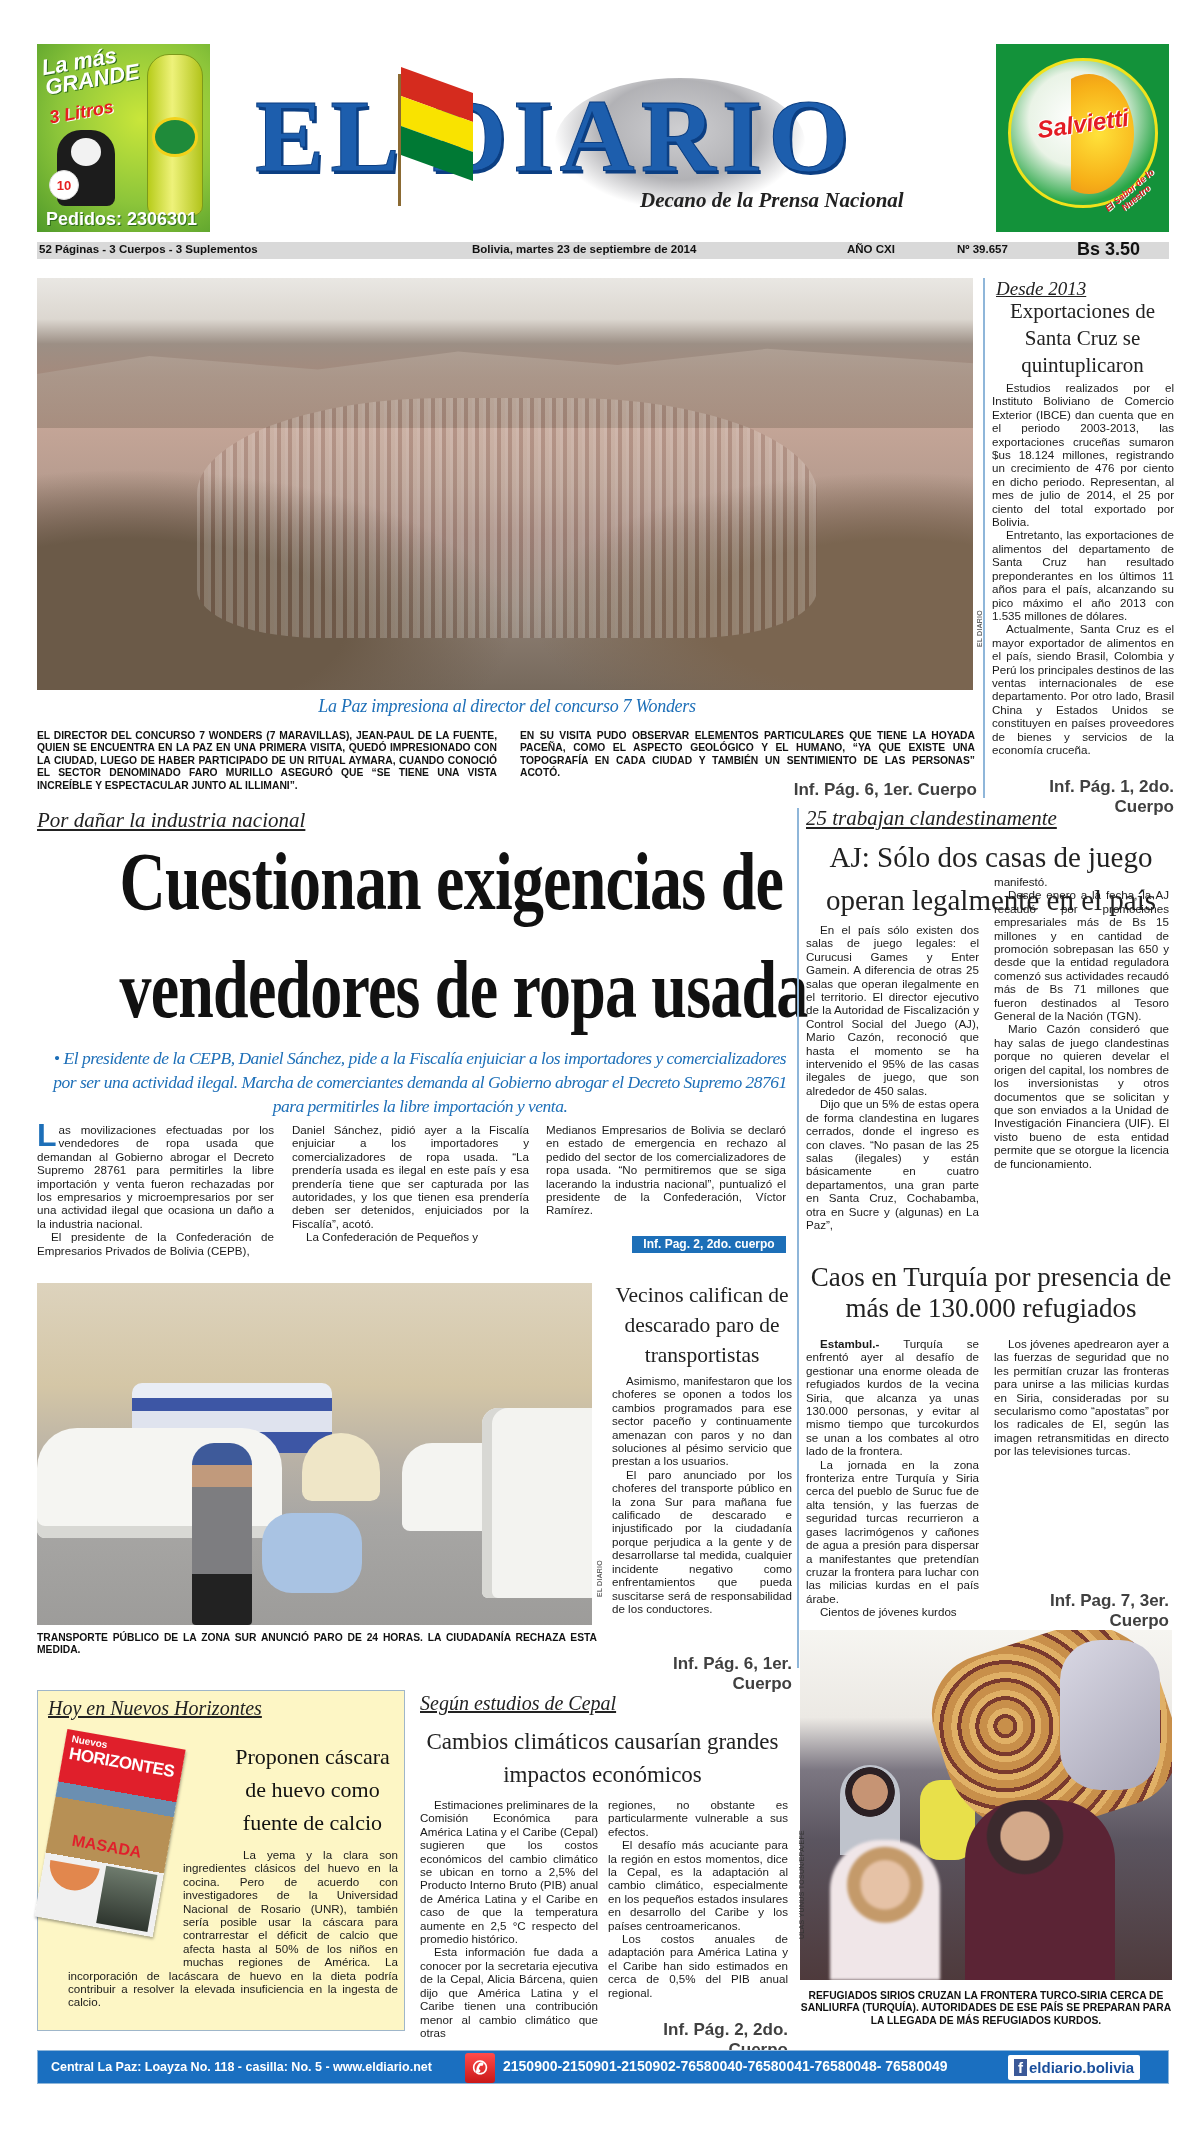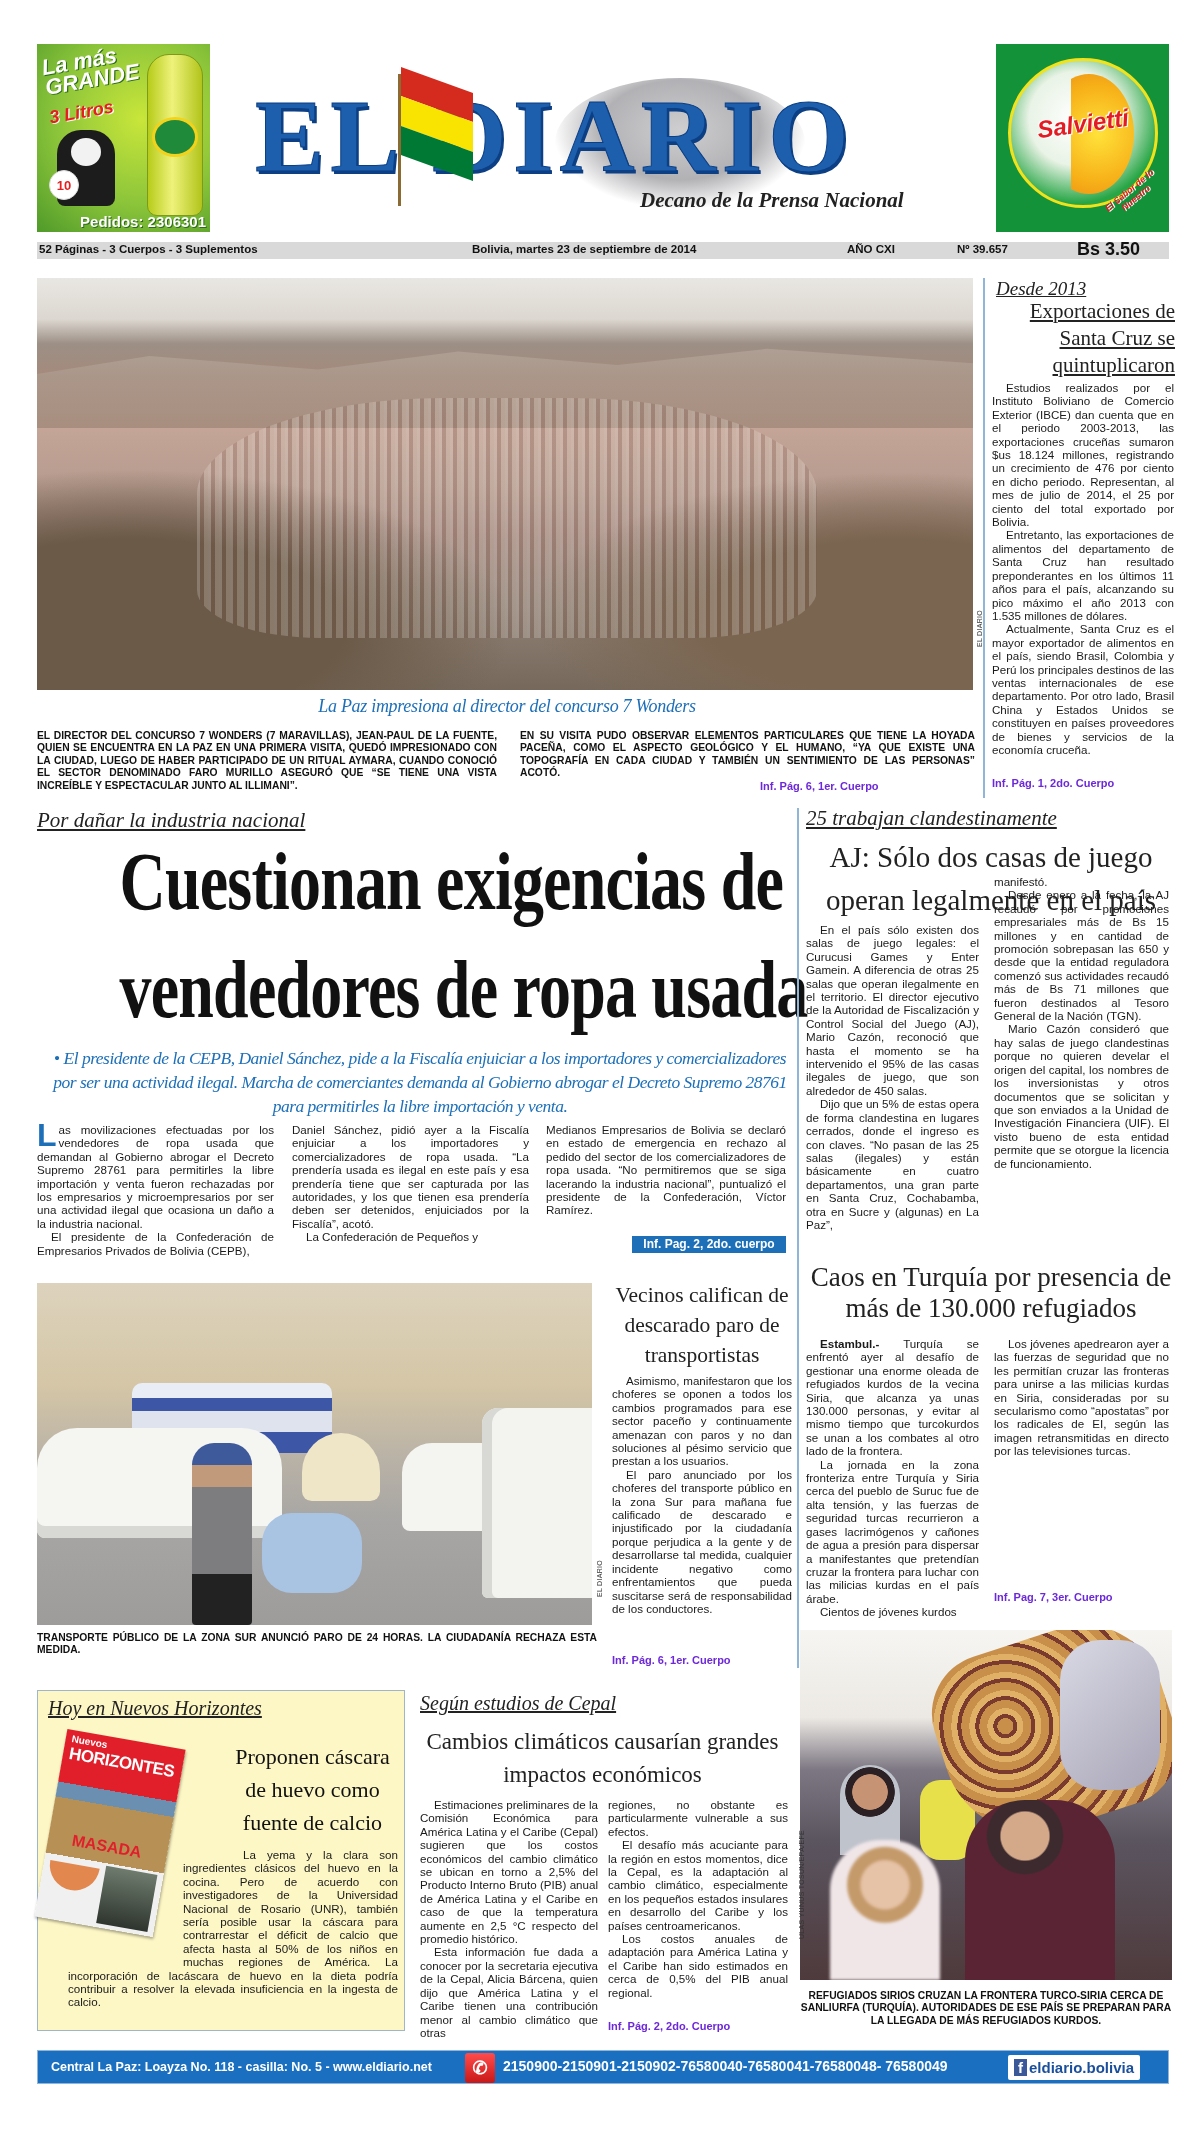--- a/index.html
+++ b/index.html
@@ -3,35 +3,35 @@
 <meta charset="utf-8">
 <style>
   * { box-sizing: border-box; margin: 0; padding: 0; }
   html, body { width: 1200px; height: 2131px; background: #ffffff; overflow: hidden; }
   body { position: relative; font-family: "Liberation Sans", sans-serif; color: #111; }
   .abs { position: absolute; }
   .serif { font-family: "Liberation Serif", "DejaVu Serif", serif; }
   .body-text { font-family: "Liberation Sans", sans-serif; font-size: 11.6px; line-height: 13.4px; text-align: justify; color: #1a1a1a; }
   .body-text p { text-indent: 14px; }
   .kicker { font-family: "Liberation Serif", serif; font-style: italic; text-decoration: underline; color: #222; }
-  .ref { font-family: "Liberation Sans", sans-serif; font-weight: bold; color: #6d28d9; font-size: 11px; text-align: left; }
+  .ref { font-family: "Liberation Sans", sans-serif; font-weight: bold; color: #404040; font-size: 17px; text-align: right; }
   .caption-caps { font-family: "Liberation Sans", sans-serif; font-weight: bold; font-size: 10.3px; line-height: 12.4px; text-transform: uppercase; text-align: justify; color: #111; }
   .vdivider { background: #8fb6d9; width: 2px; }
   .credit { writing-mode: vertical-rl; transform: rotate(180deg); font-size: 7px; color: #333; font-family: "Liberation Sans", sans-serif; letter-spacing: .3px; }
 
   
   #ad-left { left: 37px; top: 44px; width: 173px; height: 188px; background: radial-gradient(circle at 60% 40%, #c9e63a 0%, #8cc53a 55%, #4f9a2a 100%); overflow: hidden; }
   #ad-left .t1 { left: 6px; top: 6px; color: #fff; font-weight: bold; font-size: 22px; line-height: 20px; transform: rotate(-10deg); text-shadow: 1px 1px 0 #2d6a1a; font-style: italic; }
   #ad-left .t2 { left: 12px; top: 58px; color: #e51f1f; font-weight: bold; font-size: 18px; font-style: italic; transform: rotate(-10deg); text-shadow: 1px 1px 0 #fff; }
   #ad-left .bottle { left: 110px; top: 10px; width: 56px; height: 162px; border-radius: 22px 22px 10px 10px; background: linear-gradient(90deg, #b7cc1a, #eef27a 45%, #b2c41b); border: 1px solid #7d9a1a; }
   #ad-left .bottle .lbl { left: 4px; top: 62px; width: 46px; height: 40px; border-radius: 50%; background: #1f8b3a; border: 3px solid #f2d21a; }
   #ad-left .gnome { left: 20px; top: 86px; width: 58px; height: 76px; background: #1c1c1c; border-radius: 24px 24px 8px 8px; }
   #ad-left .gnome .face { left: 14px; top: 8px; width: 30px; height: 28px; border-radius: 50%; background: #f2f2f2; }
   #ad-left .price { left: 12px; top: 126px; width: 30px; height: 30px; border-radius: 50%; background: #fff; color: #e51f1f; font-weight: bold; font-size: 13px; text-align: center; line-height: 30px; border: 1px solid #ddd; }
-  #ad-left .pedidos { left: 0; right: 4px; bottom: 2px; text-align: right; color: #fff; font-weight: bold; font-size: 15px; text-shadow: 1px 1px 0 #2d6a1a; }
+  #ad-left .pedidos { left: 0; right: 4px; bottom: 2px; text-align: center; color: #fff; font-weight: bold; font-size: 18px; text-shadow: 1px 1px 0 #2d6a1a; }
 
   #ad-right { left: 996px; top: 44px; width: 173px; height: 188px; background: #13923a; overflow: hidden; }
   #ad-right .ring { left: 12px; top: 14px; width: 150px; height: 150px; border-radius: 50%; border: 3px solid #f1e21c; background: radial-gradient(circle at 45% 40%, #ffffff 0%, #e9f3e6 40%, #28a646 72%); }
   #ad-right .moon { left: 48px; top: 30px; width: 90px; height: 120px; border-radius: 50%; background: radial-gradient(circle at 60% 50%, #ffe23a 0%, #f7b018 60%, #e88914 100%); clip-path: inset(0 0 0 30%); }
   #ad-right .brand { left: 12px; top: 66px; width: 150px; text-align: center; color: #e31c24; font-weight: bold; font-style: italic; font-size: 24px; text-shadow: 1px 1px 0 #fff, -1px -1px 0 #fff; transform: rotate(-8deg); }
   #ad-right .slogan { left: 100px; top: 140px; color: #e31c24; font-size: 9px; font-weight: bold; font-style: italic; transform: rotate(-40deg); text-shadow: 1px 1px 0 #fff; line-height: 10px; text-align: center; }
 
   
   #masthead { left: 255px; top: 70px; width: 700px; height: 150px; }
   #masthead .eagle { left: 300px; top: 8px; width: 250px; height: 130px; border-radius: 50% 50% 40% 40%; background: radial-gradient(ellipse at 50% 40%, #c9c9cc 0%, #a9a9ad 45%, rgba(255,255,255,0) 72%); opacity: .9; }
@@ -60,21 +60,21 @@
 
   #lapaz-title { left: 37px; top: 696px; width: 940px; text-align: center; font-family: "Liberation Serif", serif; font-style: italic; font-size: 18px; color: #1d6fb8; letter-spacing: -.3px; }
   #lapaz-caption-1 { left: 37px; top: 730px; width: 460px; }
   #lapaz-caption-2 { left: 520px; top: 730px; width: 455px; }
   #lapaz-ref { left: 760px; top: 780px; width: 217px; }
 
   #vdiv-top { left: 983px; top: 278px; height: 520px; }
 
   
   #exp-kicker { left: 996px; top: 278px; font-size: 19px; }
-  #exp-title { left: 990px; top: 298px; width: 185px; text-align: right; font-size: 21px; line-height: 27px; color: #222; text-decoration: underline; }
+  #exp-title { left: 990px; top: 298px; width: 185px; text-align: center; font-size: 21px; line-height: 27px; color: #222; }
   #exp-body { left: 992px; top: 381px; width: 182px; }
   #exp-ref { left: 992px; top: 777px; width: 182px; }
 
   
   #lead-kicker { left: 37px; top: 808px; font-size: 21px; }
   #lead-headline { left: 37px; top: 828px; width: 750px; text-align: center; font-family: "Liberation Serif", serif; font-weight: bold; font-size: 82px; line-height: 108px; transform: scaleX(.78); transform-origin: 50% 0; letter-spacing: -1px; white-space: nowrap; }
   #lead-deck { left: 50px; top: 1046px; width: 740px; font-family: "Liberation Serif", serif; font-style: italic; font-size: 17.5px; line-height: 24px; color: #1d6fb8; text-align: center; letter-spacing: -.5px; }
   #lead-deck .bullet { color: #1d6fb8; font-style: normal; }
   #lead-col-1 { left: 37px; top: 1123px; width: 237px; }
   #lead-col-2 { left: 292px; top: 1123px; width: 237px; }

